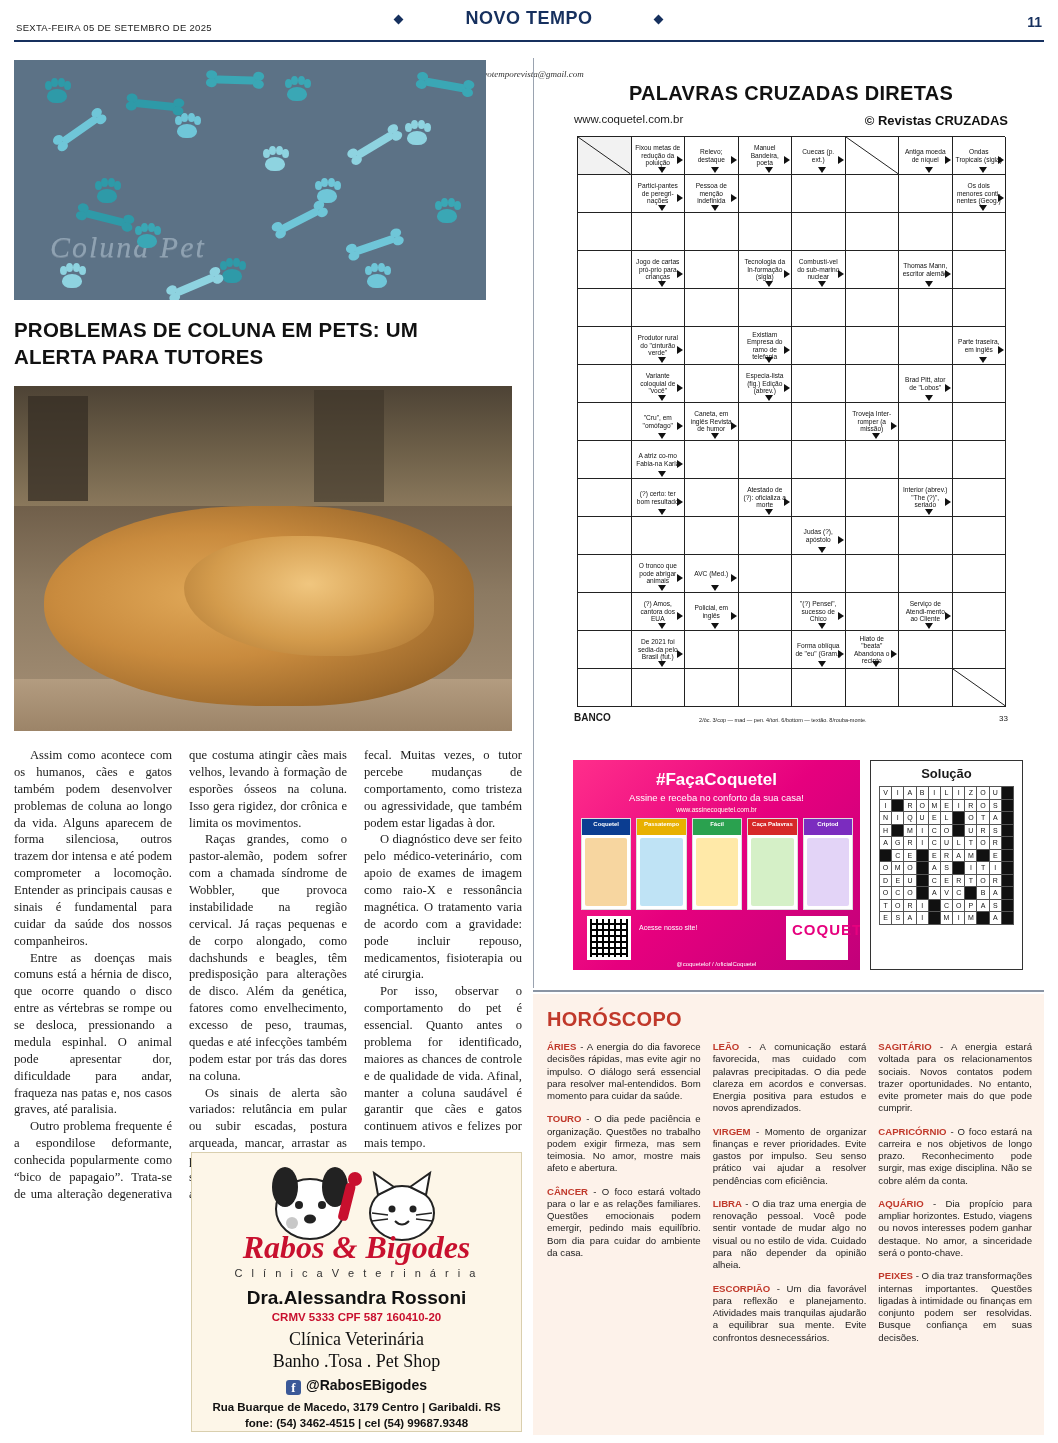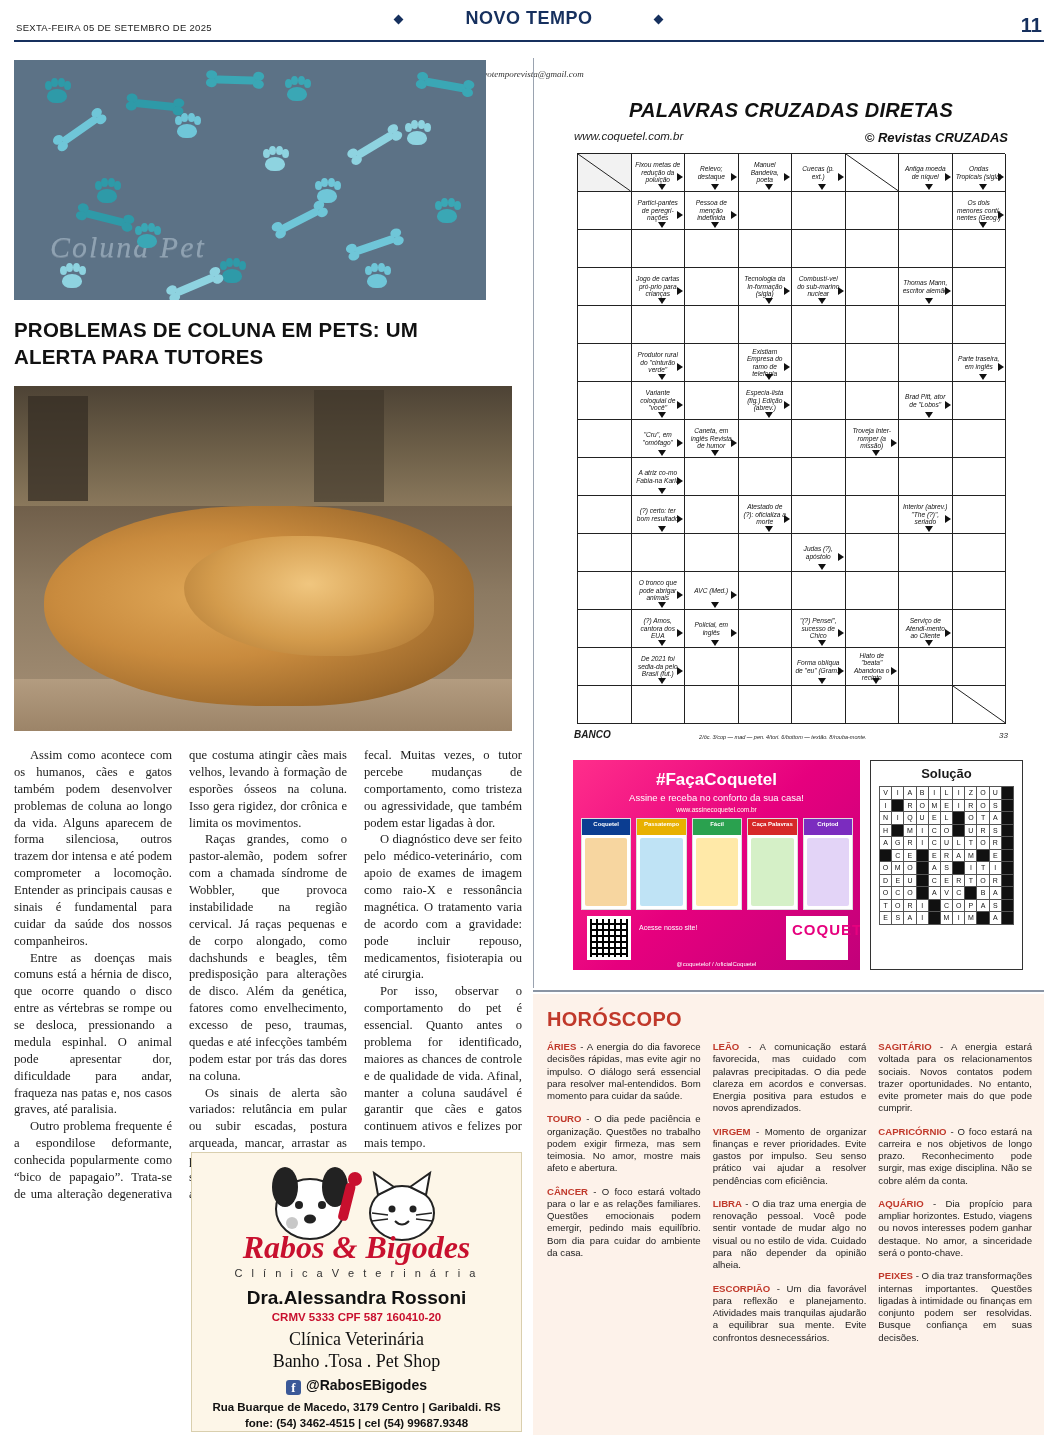--- a/index.html
+++ b/index.html
@@ -28,21 +28,21 @@
     font-weight:bold; font-size:18px; letter-spacing:.5px; color:#16305e;
   }
   .mast-email {
     position:absolute; left:0; right:0; top:29px; text-align:center;
     font-family:"Liberation Serif", serif;
     font-style:italic; font-size:9px; color:#333;margin-top:40px;
   }
   .mast-page {
     position:absolute; right:16px; top:14px;
     font-family:"Liberation Sans", sans-serif;
-    font-weight:bold; font-size:20px; color:#16305e;
+    font-weight:bold; font-size:14px; color:#16305e;
   }
   .diamond {
     position:absolute; width:7px; height:7px; background:#16305e;
     transform:rotate(45deg); top:16px;
   }
   .d1 { left:395px; } .d2 { left:655px; }
 
   
   .left-col { position:absolute; left:14px; top:60px; width:508px; }
 
@@ -156,21 +156,21 @@
   .vet-phone {
     position:absolute; left:0; right:0; top:264px; text-align:center;
     font-family:"Liberation Sans", sans-serif; font-weight:bold; font-size:11.5px; color:#111;
   }
 
   
   .vdiv { position:absolute; left:533px; top:58px; width:1px; height:930px; background:#9aa3b0; }
   .hdiv { position:absolute; left:533px; top:990px; width:511px; height:2px; background:#8a94a3; }
 
   
-  .cw-wrap { position:absolute; left:538px; top:79px; width:506px;font-style:italic; }
+  .cw-wrap { position:absolute; left:538px; top:62px; width:506px; }
   .cw-title {
     text-align:center; font-family:"Liberation Sans", sans-serif;
     font-weight:bold; font-size:20px; letter-spacing:.3px; color:#111; margin-top:20px;
   }
   .cw-meta { display:flex; justify-content:space-between; margin-top:8px; padding:0 36px; }
   .cw-site { font-family:"Liberation Sans", sans-serif; font-size:11.5px; color:#222; }
   .cw-brand { font-family:"Liberation Sans", sans-serif; font-weight:bold; font-size:13px; color:#111; }
 
   .grid {
     position:relative; margin:8px auto 0; width:428px;

